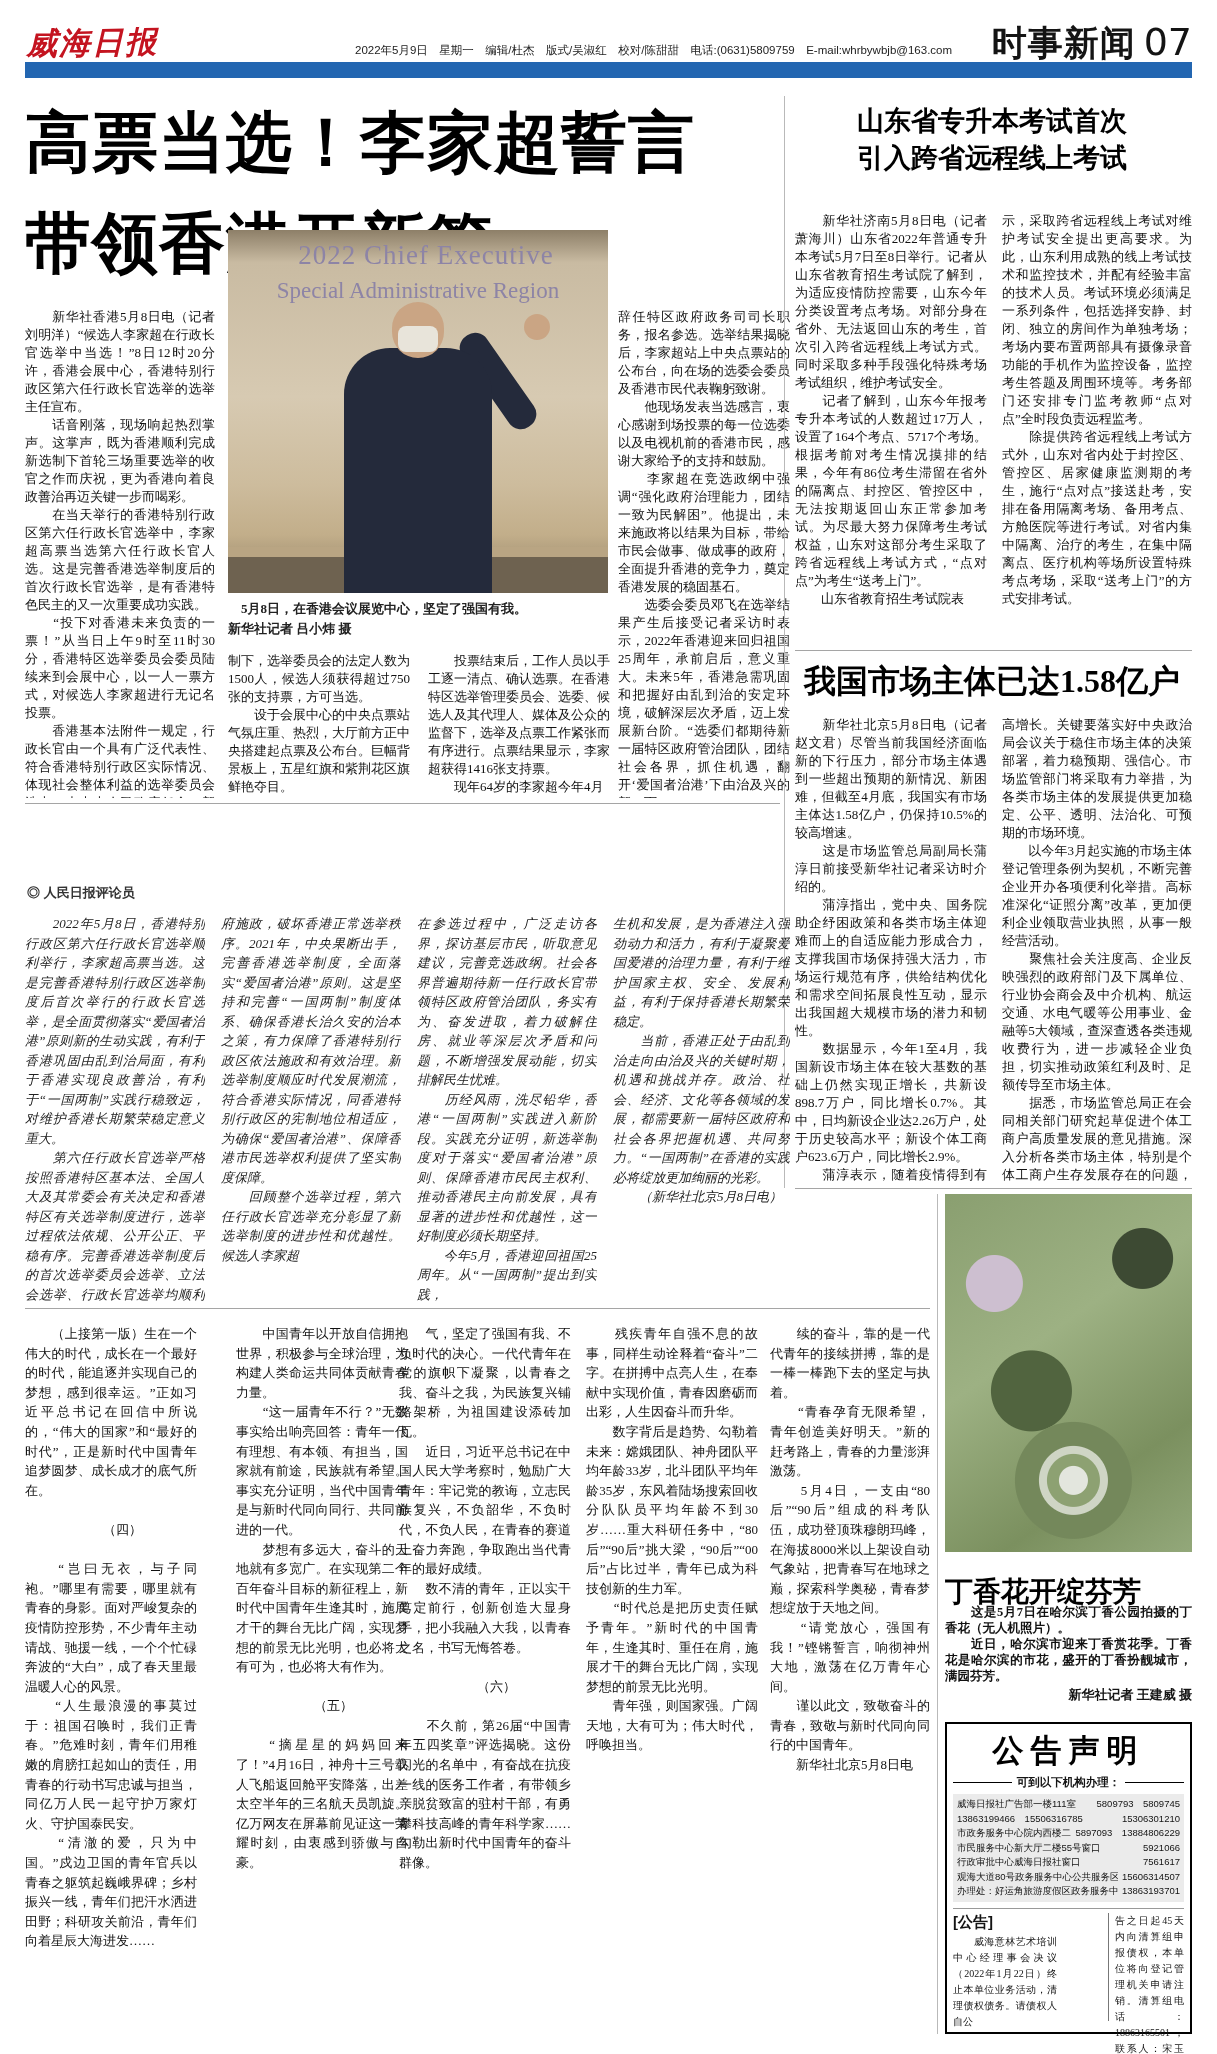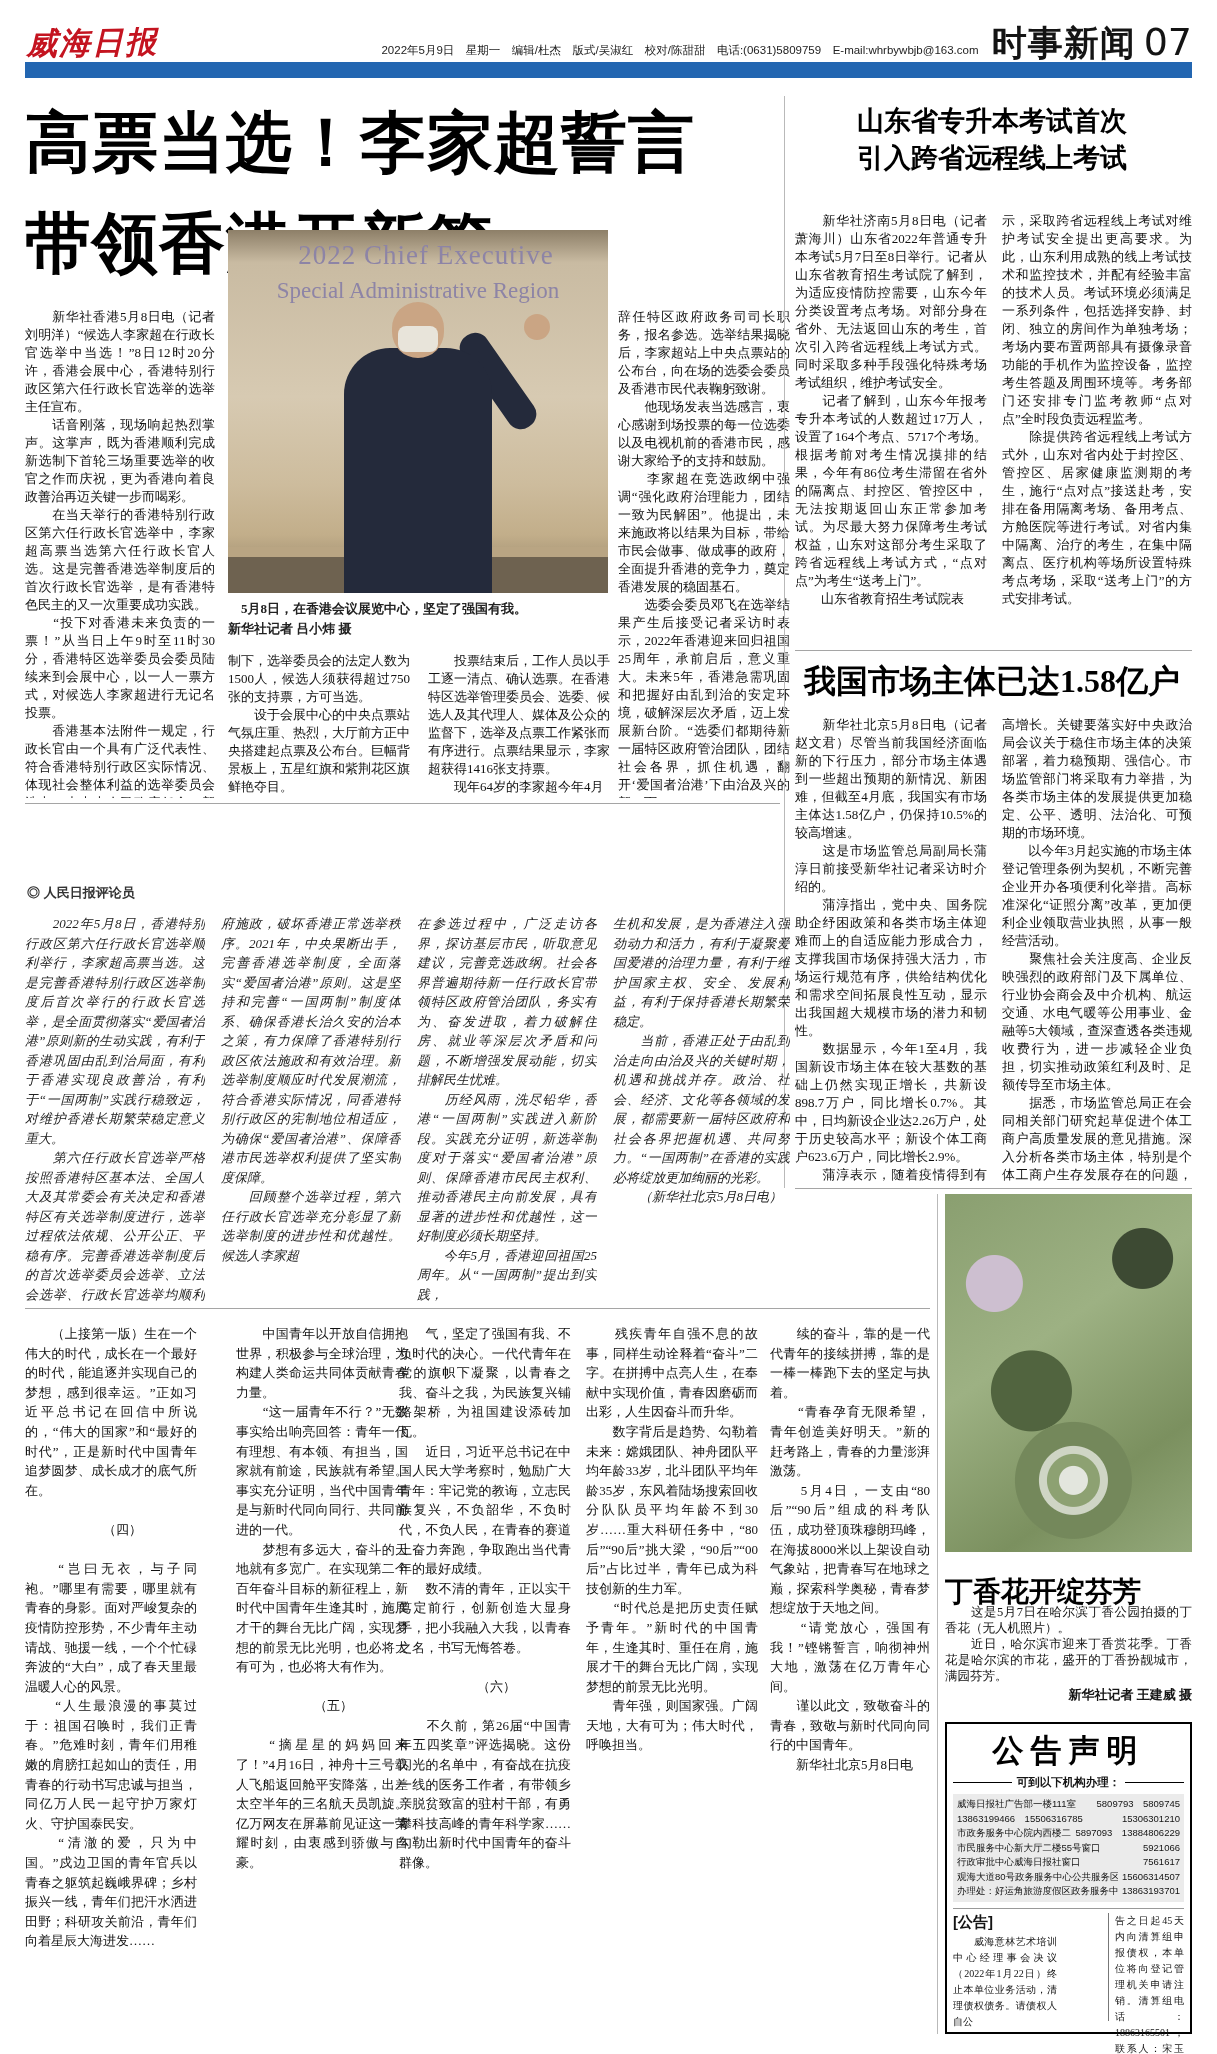--- a/index.html
+++ b/index.html
@@ -2,21 +2,21 @@
 <html><head>
 <meta charset="utf-8">
 <style>
   html,body{margin:0;padding:0;background:#e8e8e4;}
   #page{position:relative;width:1217px;height:2054px;background:#ffffff;margin:0 auto;
         font-family:"Liberation Serif",serif;color:#141414;overflow:hidden;}
   .abs{position:absolute;}
   
   .logo{left:26px;top:22px;width:160px;height:42px;font-size:31px;font-weight:bold;font-style:italic;
         color:#c41420;transform:rotate(-1deg);letter-spacing:2px;font-family:"Liberation Serif",serif;}
-  .dateline{left:355px;top:43px;width:650px;font-size:11.5px;color:#222;text-align:center;
+  .dateline{left:355px;top:43px;width:650px;font-size:11.5px;color:#222;text-align:left;
             font-family:"Liberation Sans",sans-serif;white-space:nowrap;}
   .section-wrap{left:990px;top:20px;width:202px;text-align:right;font-family:"DejaVu Sans",sans-serif;white-space:nowrap;}
   .section-name{font-size:35px;font-weight:900;letter-spacing:1px;}
   .page-no{font-size:38px;font-weight:400;margin-left:8px;}
   .blue-bar{left:25px;top:62px;width:1167px;height:16px;background:#2366b1;}
   
   .col{font-size:13px;line-height:18px;text-align:justify;overflow:hidden;white-space:pre-wrap;color:#111;}
   .kai{font-style:italic;color:#222;}
   .hairline-v{width:1px;background:#b9b9b9;}
   .hairline-h{height:1px;background:#a5a5a5;}
@@ -52,21 +52,21 @@
   
   .photo2{left:945px;top:1194px;width:247px;height:358px;overflow:hidden;
           background:
             radial-gradient(circle at 52% 80%, #e3e6de 0 14px, #8da172 15px 26px, #cfd5c5 27px 34px, #74885b 35px 58px, rgba(0,0,0,0) 59px),
             radial-gradient(circle at 20% 25%, #cdbfd0 0 28px, rgba(0,0,0,0) 29px),
             radial-gradient(circle at 80% 18%, #3d4a33 0 30px, rgba(0,0,0,0) 31px),
             radial-gradient(circle at 35% 55%, #51643f 0 40px, rgba(0,0,0,0) 41px),
             linear-gradient(145deg,#8a9f70 0%,#9db183 40%,#7b905f 75%,#93a87a 100%);}
   .lilac-title{left:945px;top:1573px;width:250px;font-size:28px;font-weight:bold;
                font-family:"Liberation Sans",sans-serif;color:#000;}
-  .lilac-text{left:945px;top:1604px;width:247px;font-size:12.5px;line-height:16px;}
+  .lilac-text{left:945px;top:1604px;width:247px;font-size:12.5px;line-height:16px;font-weight:bold;}
   .lilac-credit{left:945px;top:1686px;width:247px;text-align:right;font-size:13px;font-weight:bold;}
   
   .notice{left:945px;top:1722px;width:247px;height:312px;border:2px solid #000;box-sizing:border-box;
           padding:4px 6px;}
   .notice-title{text-align:center;font-size:31px;font-weight:bold;letter-spacing:7px;margin-top:2px;color:#000;}
   .notice-sub{display:flex;align-items:center;gap:5px;margin-top:3px;}
   .notice-sub .rule{flex:1;height:1px;background:#000;}
   .notice-sub .txt{font-size:11.5px;font-weight:bold;font-family:"Liberation Sans",sans-serif;white-space:nowrap;}
   .agents{background:#ebebeb;margin-top:4px;padding:3px 4px;}
   .agent-row{display:flex;justify-content:space-between;font-size:9.5px;line-height:14.5px;

